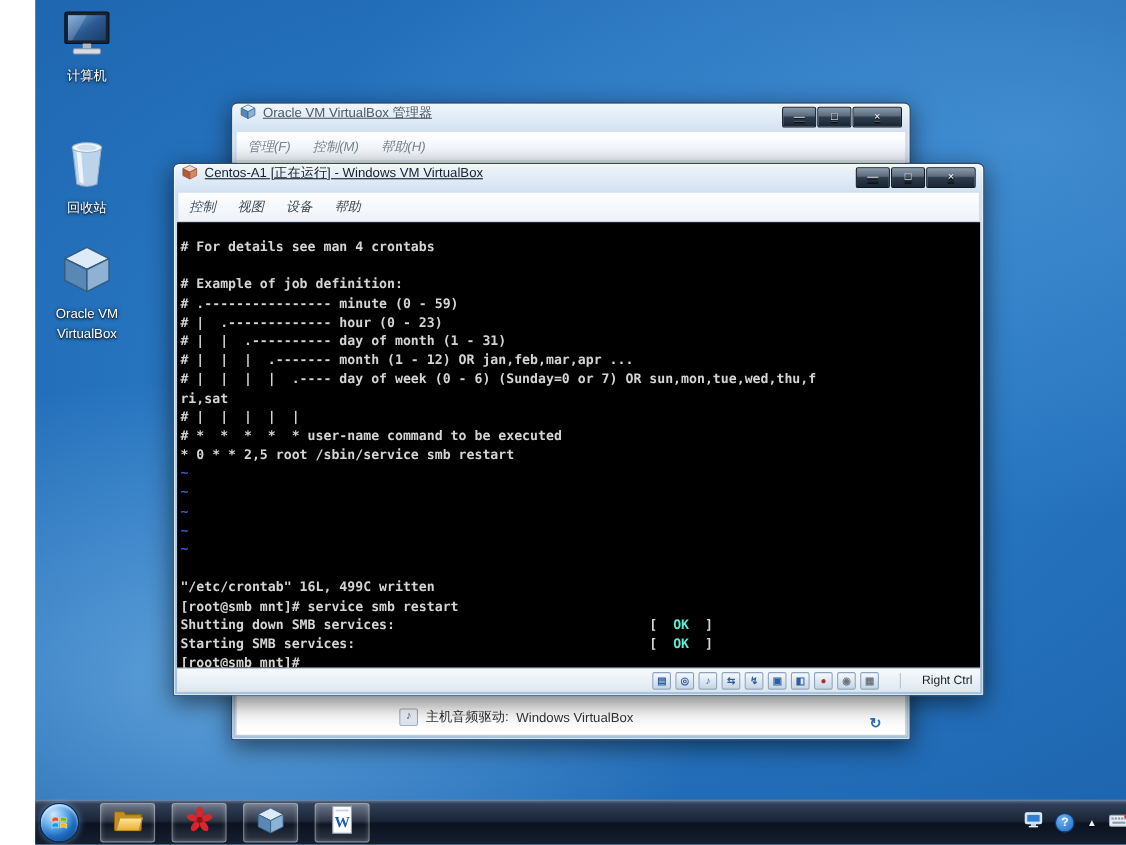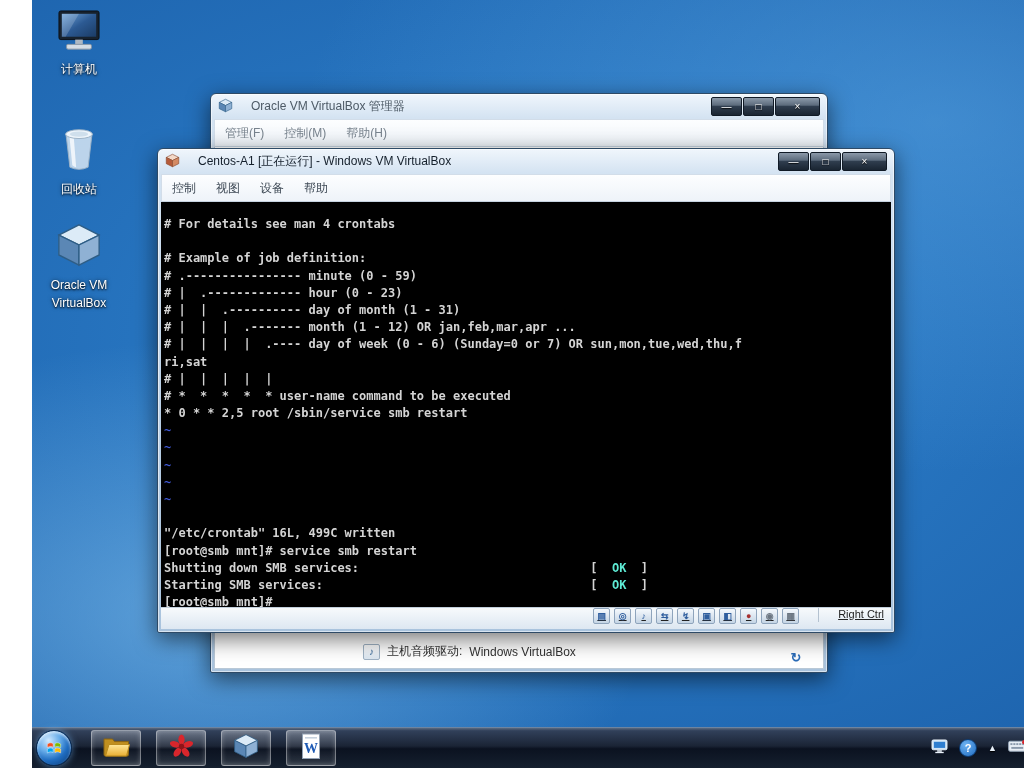--- a/index.html
+++ b/index.html
@@ -16,30 +16,30 @@
   
   .desk-icon{position:absolute;left:4px;width:86px;text-align:center;cursor:default;}
   .desk-icon .ic{display:block;margin:0 auto 3px;}
   .desk-icon .lbl{color:#fff;font-size:12px;line-height:14px;text-shadow:0 1px 2px rgba(0,0,0,.95),0 0 4px rgba(0,0,0,.6);}
 
   
   .window{position:absolute;display:flex;flex-direction:column;padding:0 3px 3px;
     border:1px solid #2e4a66;border-radius:6px 6px 2px 2px;
     background:linear-gradient(180deg,#f0f6fc 0%,#d4e3f2 24px,#b9cfe6 55%,#a9c3dd 100%);
     box-shadow:0 6px 22px rgba(0,0,0,.55), inset 0 0 0 1px rgba(255,255,255,.55);}
-  .titlebar{flex:0 0 25px;height:25px;display:flex;align-items:center;gap:18px;padding:0 4px;font-size:12px;color:#15202c;}
+  .titlebar{flex:0 0 25px;height:25px;display:flex;align-items:flex-start;gap:6px;padding:0 4px;font-size:12px;color:#15202c;text-decoration:underline;}
   .titlebar.inactive{color:#4d5a66;}
   .ttl{white-space:nowrap;overflow:hidden;}
   .win-btns{margin-left:auto;display:flex;gap:1px;align-self:flex-start;margin-top:3px;}
   .win-btn{width:29px;height:17px;display:flex;align-items:center;justify-content:center;color:#fff;font-size:10px;line-height:1;
     background:linear-gradient(#8b99a9 0%,#5d6c7d 42%,#2f3d4e 50%,#1a2532 100%);
     border:1px solid #101a26;border-radius:2px;text-shadow:0 1px 1px #000;}
   .win-btn.close{width:43px;}
   .menubar{flex:0 0 26px;height:26px;display:flex;align-items:center;background:linear-gradient(#fdfeff,#eef3f9);
-    border:1px solid #d2dde9;border-bottom:1px solid #c6d3e0;font-size:12px;color:#3f4a56;}
+    border:1px solid #d2dde9;border-bottom:1px solid #c6d3e0;font-size:12px;color:#3f4a56;font-style:italic;}
   .menubar .mi{padding:5px 10px;}
   .menubar.inactive{color:#78838e;}
 
   
   #manager-window{left:178px;top:93px;width:610px;height:575px;z-index:10;}
   #manager-body{flex:1;position:relative;background:#fff;border:1px solid #b9c8d6;border-top:none;}
   .audio-row{position:absolute;left:148px;bottom:8px;display:flex;align-items:center;gap:7px;font-size:12px;color:#333;}
   .audio-ic{width:15px;height:14px;border:1px solid #9fb2c4;border-radius:2px;background:linear-gradient(#fff,#dbe6f0);
     color:#3a6a9a;font-size:10px;display:flex;align-items:center;justify-content:center;}
   .corner-icon{position:absolute;right:18px;bottom:2px;width:18px;height:17px;display:flex;align-items:center;justify-content:center;
@@ -47,22 +47,22 @@
 
   
   #vm-window{left:125px;top:148px;width:730px;height:480px;z-index:20;}
   #vm-terminal{flex:1;background:#000;padding:14px 3px 2px 3px;overflow:hidden;
     font-family:"DejaVu Sans Mono",monospace;font-size:12px;font-weight:bold;line-height:17.2px;
     white-space:pre;color:#d4d4d4;}
   .tline{height:17.2px;}
   .seg-ok{color:#5eead4;}
   .seg-tilde{color:#4059d6;}
   .seg-cursor{color:#e8e8e8;}
-  .statusbar{flex:0 0 21px;display:flex;align-items:flex-start;justify-content:flex-end;gap:16px;padding:0 7px;
-    background:linear-gradient(#f7fafc,#dde7f1);border-top:1px solid #c2cfdc;font-size:11px;color:#222;text-decoration:underline;}
+  .statusbar{flex:0 0 21px;display:flex;align-items:center;justify-content:flex-end;gap:16px;padding:0 7px;
+    background:linear-gradient(#f7fafc,#dde7f1);border-top:1px solid #c2cfdc;font-size:11px;color:#222;}
   .sicon{width:15px;height:14px;border:1px solid #8ea4bc;border-radius:2px;
     background:linear-gradient(#f5f9fd,#c5d5e5);display:flex;align-items:center;justify-content:center;
     font-size:9px;color:#2f5e9e;font-weight:bold;}
   .si-video-capture{color:#a63030;}
   .si-mouse,.si-keyboard{color:#6b7682;}
   .si-hdd::after{content:"▤";}
   .si-optical-disc::after{content:"◎";}
   .si-audio::after{content:"♪";}
   .si-network::after{content:"⇆";}
   .si-usb::after{content:"↯";}

